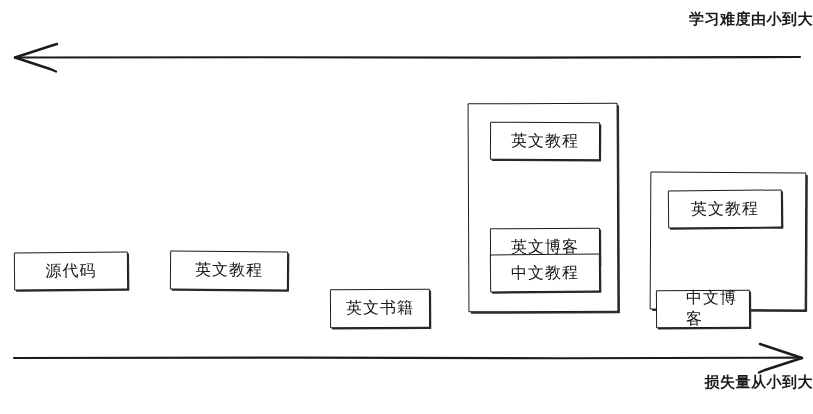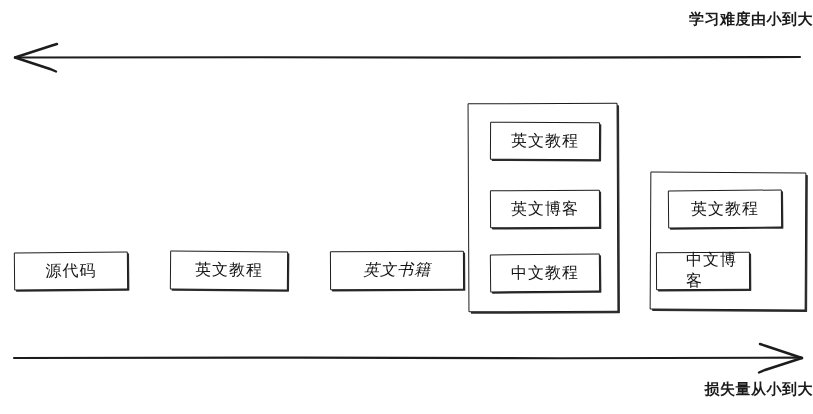--- a/index.html
+++ b/index.html
@@ -28,21 +28,20 @@
   }
   #top-axis-label {
     left: 0;
     right: 0;
     top: 10px;
   }
   #bottom-axis-label {
     left: 1px;
     right: 0;
     top: 373px;
-    margin-top: 7px;
   }
   .axis-svg {
     position: absolute;
     left: 0;
     top: 0;
     width: 813px;
     height: 414px;
     pointer-events: none;
   }
   .node-box {
@@ -54,21 +53,21 @@
     display: flex;
     align-items: center;
     justify-content: center;
     font-size: 16px;
     color: #141414;
     letter-spacing: 1px;
     box-shadow: 1.5px 1.5px 0 -0.3px #2b2b2b;
   }
   .node-box.skew-a { transform: rotate(-0.55deg); }
   .node-box.skew-b { transform: rotate(0.5deg); }
-  .node-box.skew-c { transform: rotate(-0.3deg); }
+  .node-box.skew-c { transform: rotate(-0.3deg); margin-top: 38px; }
   .node-box.skew-d { transform: rotate(0.35deg); }
   .group-box {
     position: absolute;
     box-sizing: border-box;
     background: #ffffff;
     border: 1.7px solid #1c1c1c;
     border-radius: 1px;
     box-shadow: 2px 2px 0 -0.5px #2f2f2f;
   }
   .group-box.tilt-a { transform: rotate(-0.25deg); }
@@ -100,21 +99,21 @@
   </svg>
 
   <div class="node-box skew-a" style="left:14px; top:252px; width:114px; height:38px;">
     <span class="node-label">源代码</span>
   </div>
 
   <div class="node-box skew-b" style="left:170px; top:251px; width:118px; height:39px;">
     <span class="node-label">英文教程</span>
   </div>
 
-  <div class="node-box skew-c" style="left:330px; top:251px; width:134px; height:39px;font-style:italic;">
+  <div class="node-box skew-c" style="left:330px; top:251px; width:100px; height:39px;">
     <span class="node-label">英文书籍</span>
   </div>
 
   <div class="group-box tilt-a" style="left:468px; top:103px; width:150px; height:209px;"></div>
 
   <div class="node-box skew-d" style="left:490px; top:122px; width:110px; height:38px;">
     <span class="node-label">英文教程</span>
   </div>
 
   <div class="node-box skew-c" style="left:490px; top:190px; width:110px; height:38px;">

